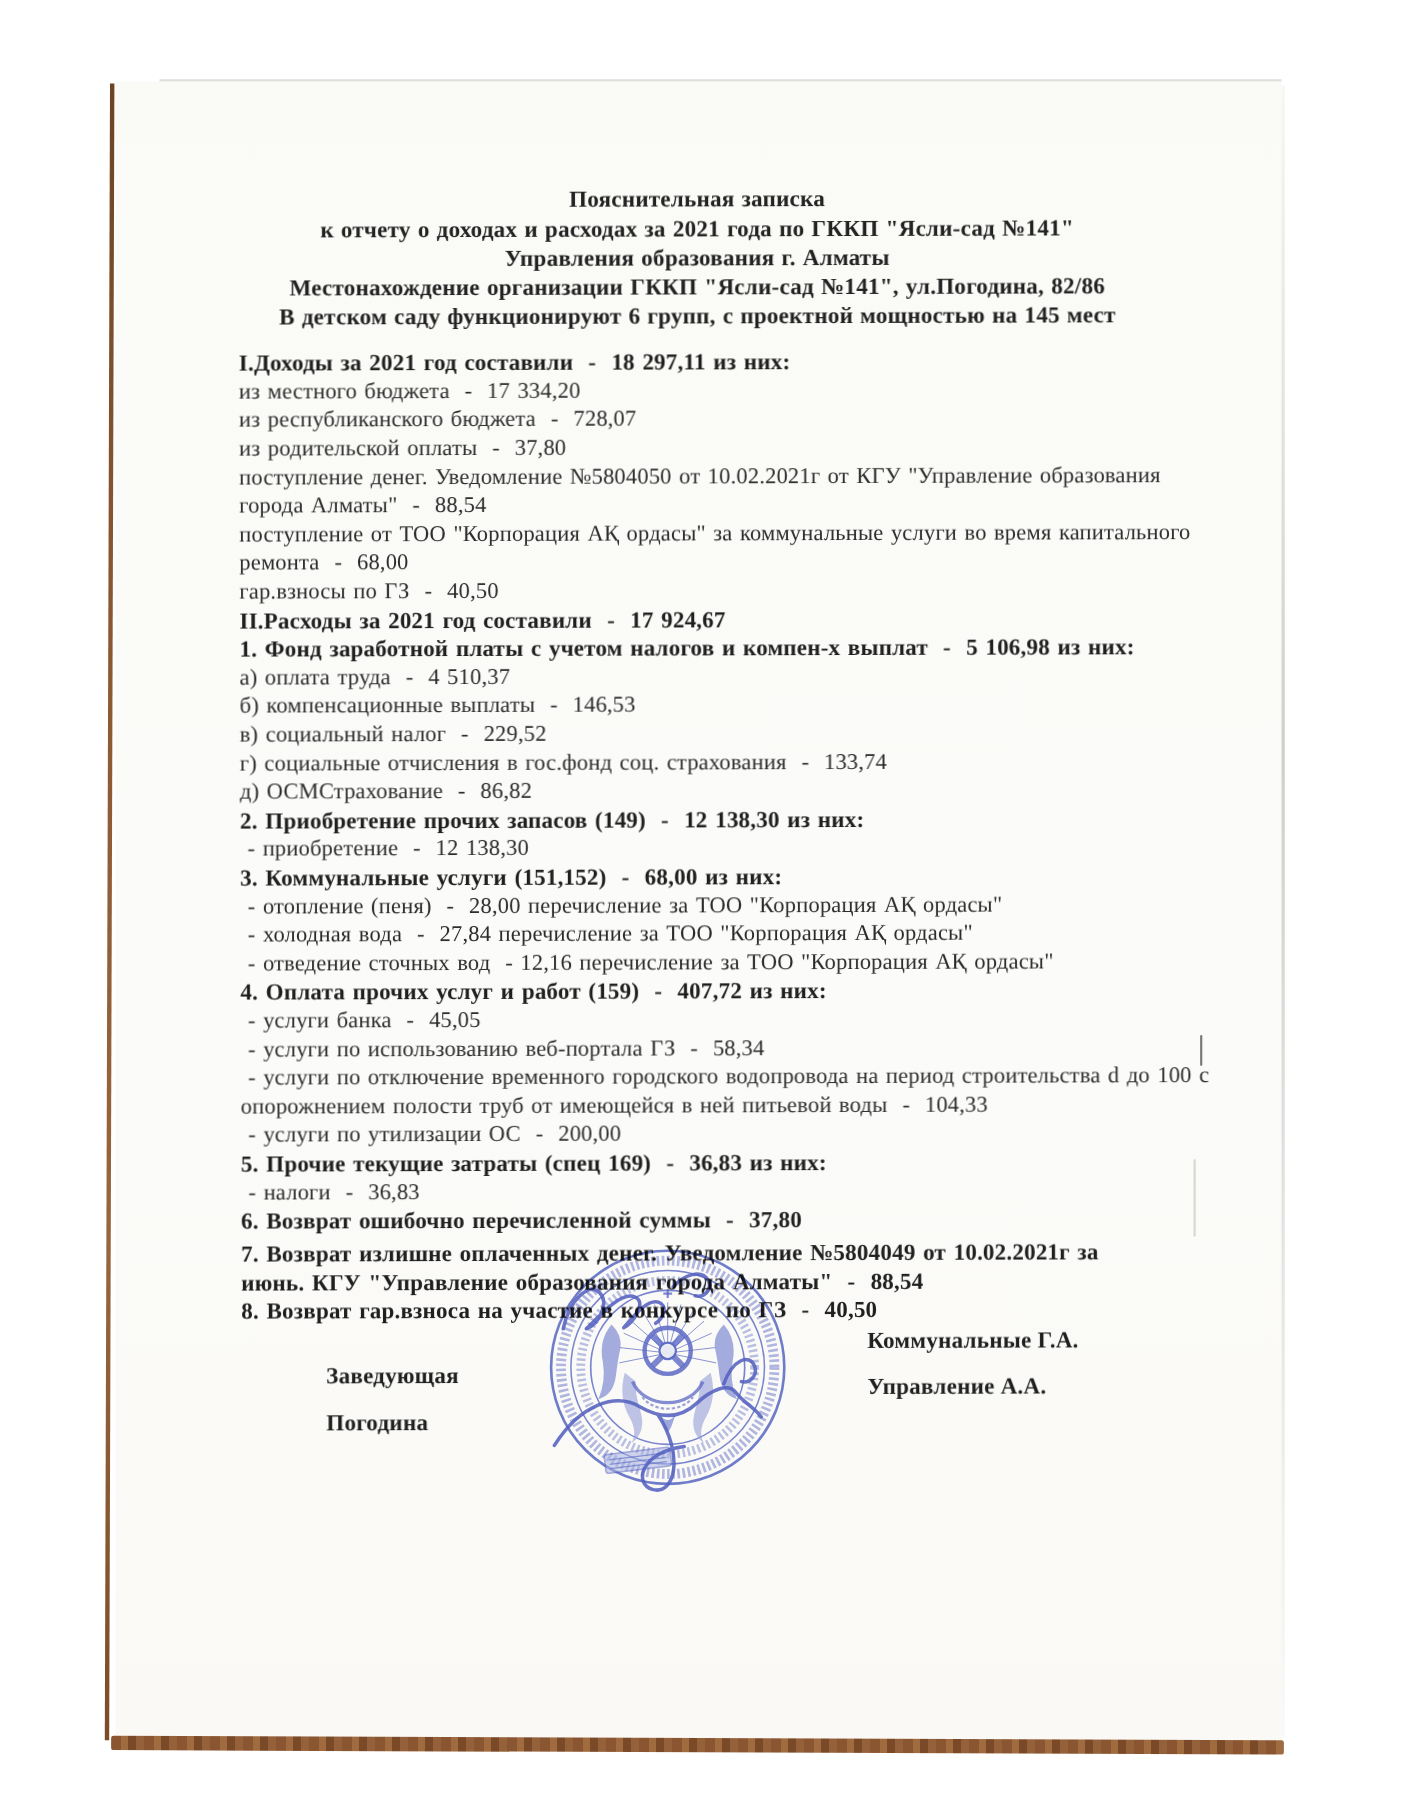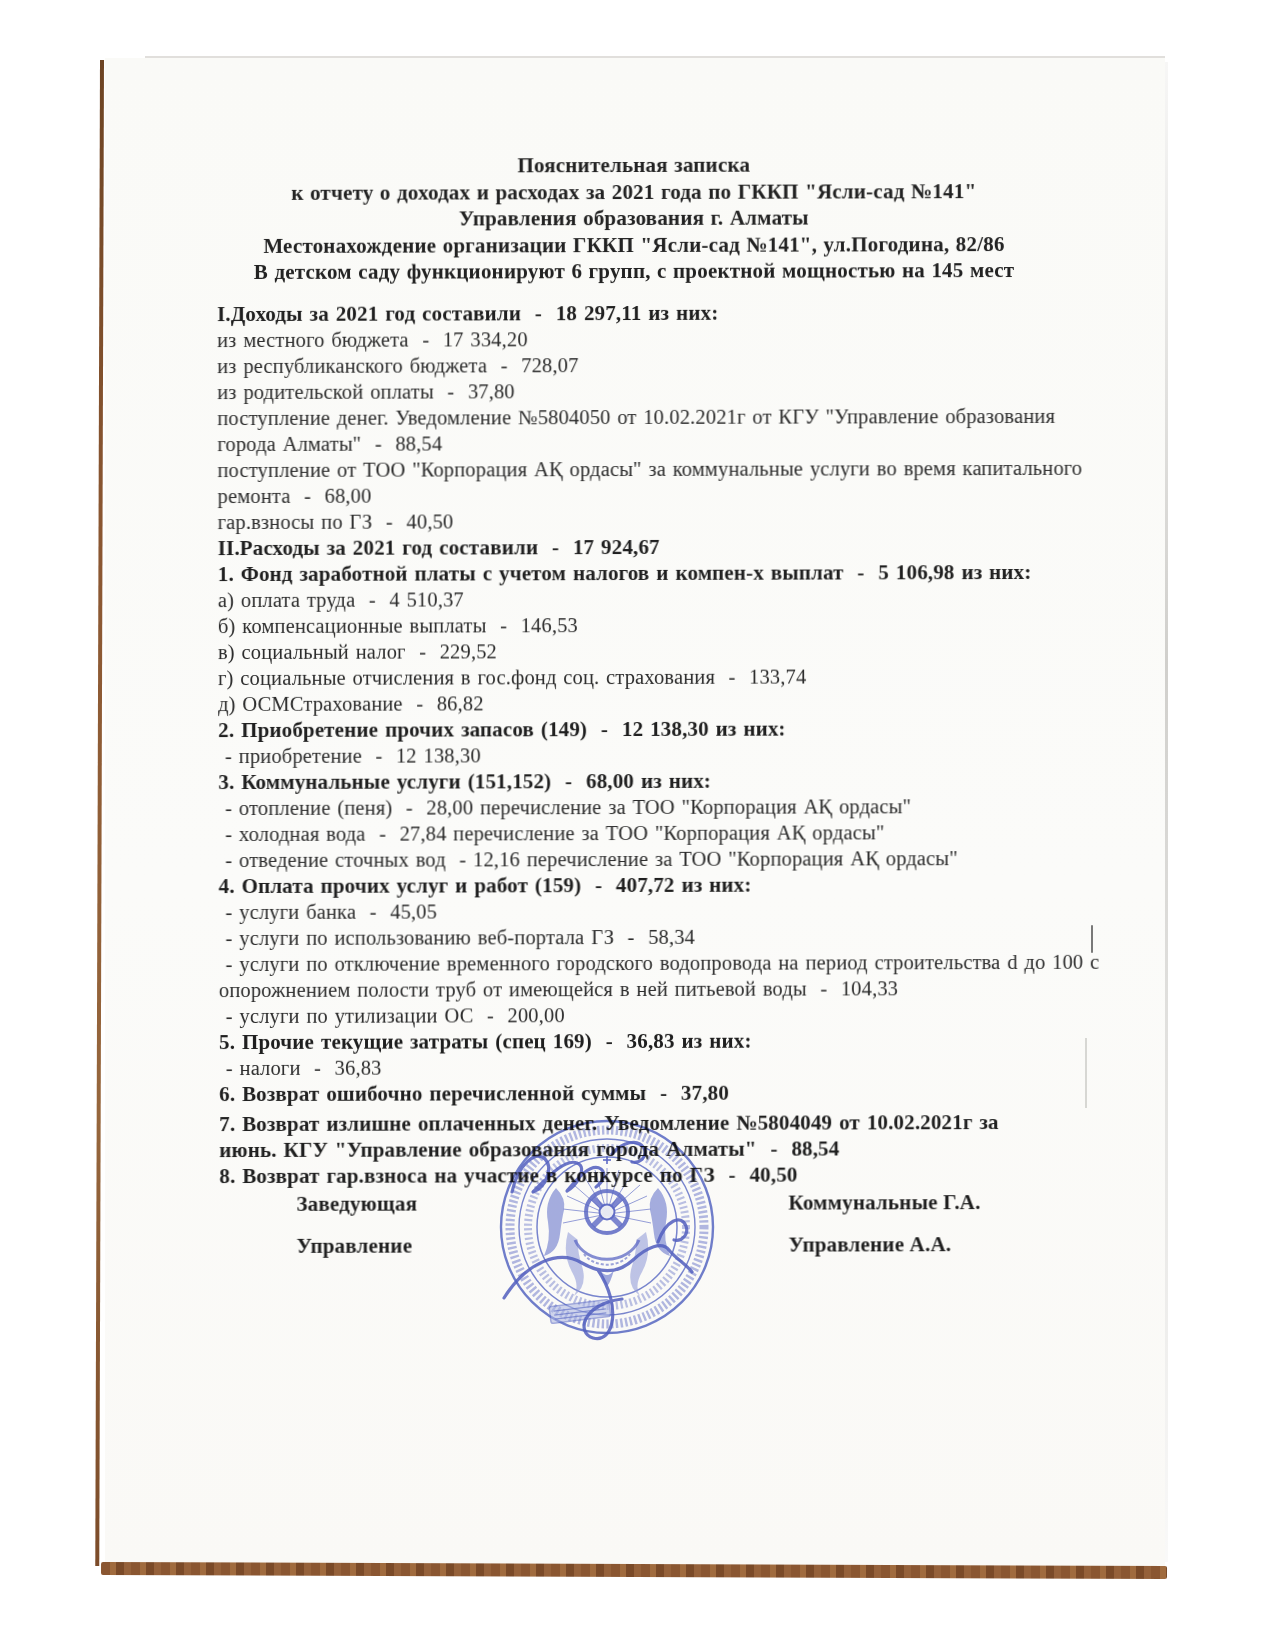--- a/index.html
+++ b/index.html
@@ -1,18 +1,18 @@
 <!DOCTYPE html>
 <html><head>
 <meta charset="utf-8">
 <style>
   html,body{margin:0;padding:0;}
   body{width:1275px;height:1650px;background:#ffffff;position:relative;
        font-family:"Liberation Serif","DejaVu Serif",serif;overflow:hidden;}
-  .paper{position:absolute;left:105px;top:58px;width:1060px;height:1508px;
+  .paper{position:absolute;left:105px;top:74px;width:1060px;height:1508px;
          background:linear-gradient(180deg,#fafaf7 0%,#fbfbf9 55%,#faf9f6 100%);}
   .edge-left{position:absolute;left:-5px;top:2px;width:4px;height:1506px;
              background:linear-gradient(180deg,#6d4423 0%,#8a5631 30%,#96663c 70%,#7c4c2a 100%);
              transform:rotate(0.18deg);transform-origin:top left;}
   .edge-bottom{position:absolute;left:-4px;bottom:-9px;width:1066px;height:13px;border-radius:2px;
              background:repeating-linear-gradient(90deg,#8a5631 0 9px,#a06b3e 9px 15px,#7a4a28 15px 23px,#95613a 23px 30px);
              transform:rotate(0.22deg);transform-origin:bottom left;}
   .edge-right{position:absolute;right:-3px;top:4px;width:3px;height:1500px;
              background:linear-gradient(180deg,rgba(200,198,192,.15),rgba(170,168,162,.55) 40%,rgba(190,188,182,.3) 80%,rgba(200,198,192,.1));}
   .edge-top{position:absolute;left:40px;top:-2px;width:1020px;height:2px;background:rgba(205,202,196,.6);}
@@ -21,21 +21,21 @@
            color:#2b2b2b;filter:blur(0.22px);}
   .doc-header{position:absolute;left:60px;top:94px;width:940px;text-align:center;}
   .doc-header .hline{font-weight:bold;font-size:21px;line-height:26.5px;color:#222;
                      white-space:pre;letter-spacing:.2px;word-spacing:1px;}
   .doc-body{position:absolute;left:113px;top:242px;width:900px;}
   .ln{font-size:20.5px;line-height:26px;white-space:pre;letter-spacing:.15px;word-spacing:1.5px;}
   .ln.b{font-weight:bold;font-size:21px;color:#1f1f1f;}
   .ln.gap{margin-top:4px;}
   .sig-block{position:absolute;left:113px;top:1133px;width:900px;}
   .sig-row{position:relative;height:42px;}
-  .sig-role{position:absolute;left:77px;font-weight:bold;font-size:21px;color:#1f1f1f;letter-spacing:.2px;}
+  .sig-role{position:absolute;left:77px;font-weight:bold;font-size:21px;color:#1f1f1f;letter-spacing:.2px;margin-top:31px;}
   .sig-name{position:absolute;left:569px;font-weight:bold;font-size:21px;color:#1f1f1f;letter-spacing:.2px;}
   .stamp{position:absolute;left:367px;top:1034px;width:270px;height:270px;
          mix-blend-mode:multiply;opacity:.95;}
   .stray-mark{position:absolute;left:986px;top:867px;width:2px;height:28px;
               background:#4e4e4e;opacity:.75;border-radius:1px;}
   .fold-shadow{position:absolute;left:980px;top:980px;width:2px;height:70px;
                background:rgba(150,148,142,.35);}
 </style>
 </head>
 <body>
@@ -92,21 +92,21 @@
       <div class="ln b">июнь. КГУ "Управление образования города Алматы"  -  88,54</div>
       <div class="ln b">8. Возврат гар.взноса на участие в конкурсе по ГЗ  -  40,50</div>
     </div>
 
     <div class="sig-block">
       <div class="sig-row">
         <span class="sig-role">Заведующая</span>
         <span class="sig-name">Коммунальные Г.А.</span>
       </div>
       <div class="sig-row">
-        <span class="sig-role">Управление</span>
+        <span class="sig-role">Погодина</span>
         <span class="sig-name">Управление А.А.</span>
       </div>
     </div>
   </div>
 
   <svg class="stamp" viewBox="0 0 270 270" xmlns="http://www.w3.org/2000/svg">
     <g fill="none" stroke="#4f60c6">
 
       <circle cx="135" cy="135" r="106" stroke-width="2.4" opacity=".85"></circle>
       <circle cx="135" cy="135" r="97" stroke-width="9" stroke-dasharray="2.4 2.3" opacity=".5" stroke="#5f6ecb"></circle>

